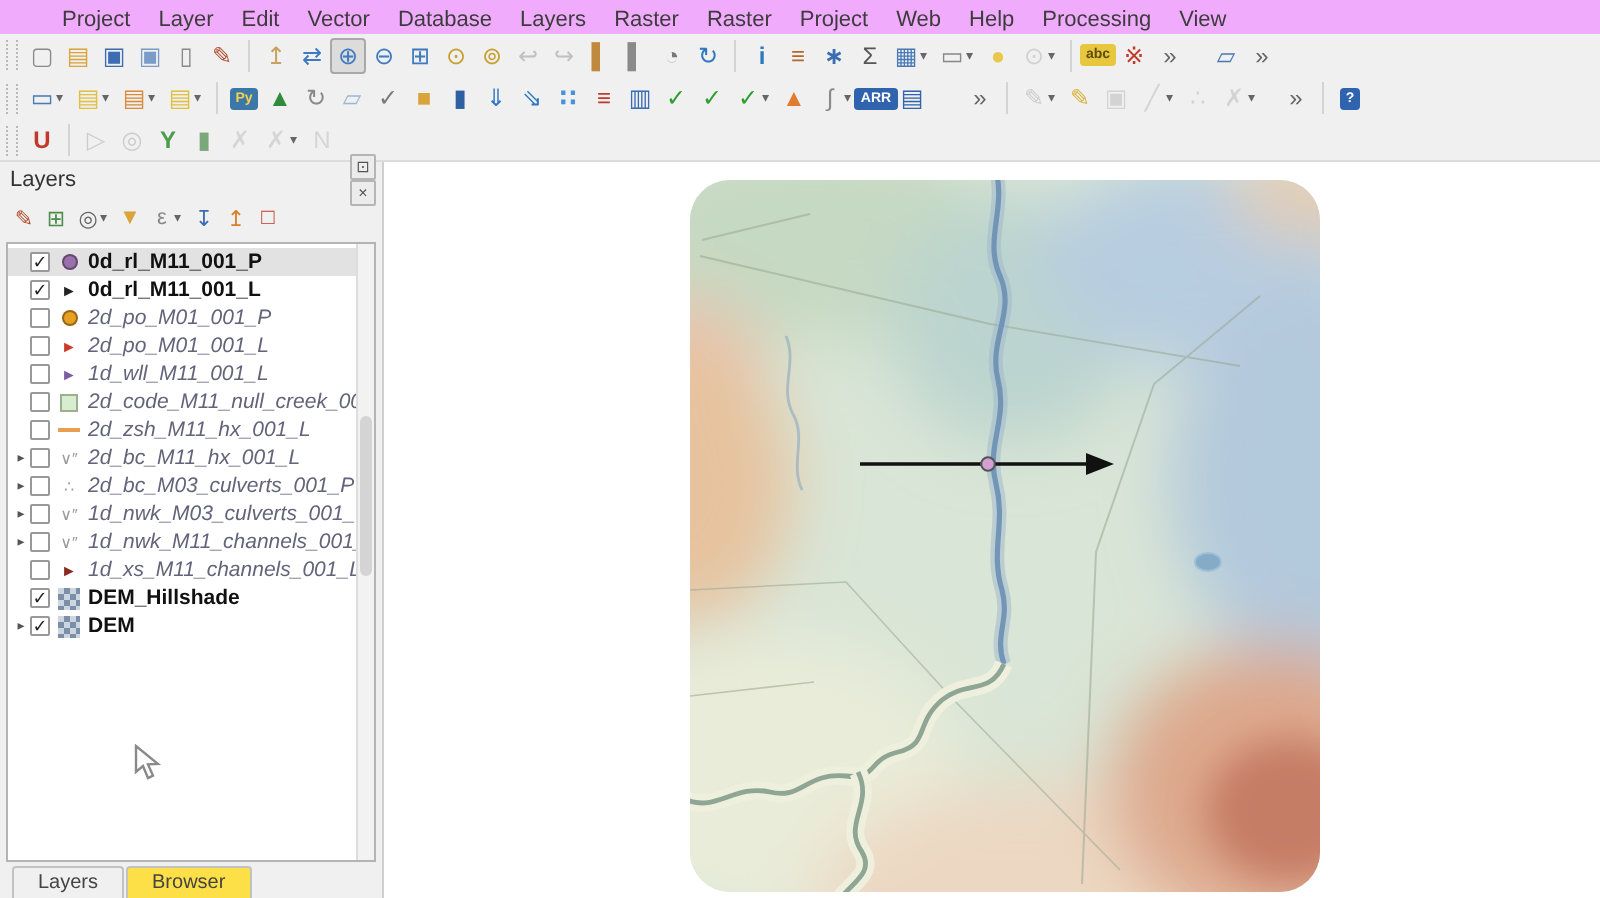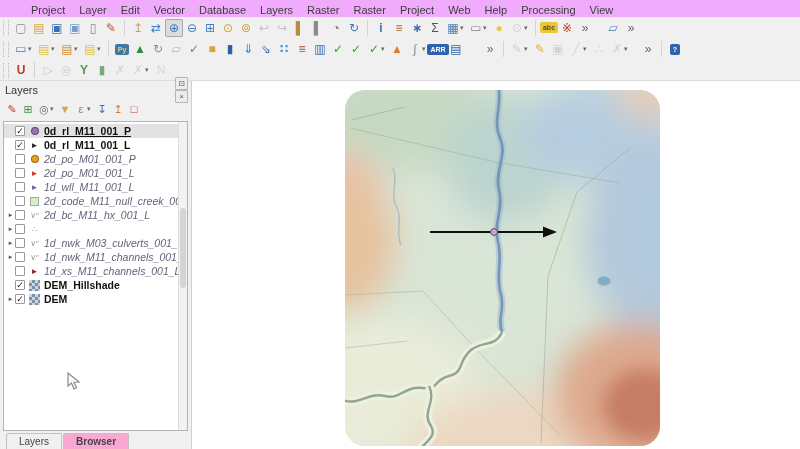--- a/index.html
+++ b/index.html
@@ -34,27 +34,27 @@
   .lrow { height:14px; display:flex; align-items:center; padding-left:2px; white-space:nowrap; }
   .lrow.selected { background:#e2e2e2; }
   .lexp { width:9px; font-size:7px; color:#555; text-align:center; flex:0 0 auto; }
   .lcheck { width:10px; height:10px; border:1px solid #999; background:#fff; font-size:9px; line-height:8px; text-align:center; color:#222; margin-right:3px; flex:0 0 auto; border-radius:1px; }
   .licon { width:13px; height:11px; display:flex; align-items:center; justify-content:center; margin-right:3px; flex:0 0 auto; font-size:9px; }
   .licon .dot { width:8px; height:8px; border-radius:50%; border:1px solid rgba(0,0,0,.35); }
   .licon .sq { width:9px; height:9px; border:1px solid #9ab08e; }
   .licon .ln { width:11px; height:2px; }
   .licon .ras { width:11px; height:11px; background-image:linear-gradient(45deg,#7b8fa6 25%,transparent 25%,transparent 75%,#7b8fa6 75%),linear-gradient(45deg,#7b8fa6 25%,#cdd6e0 25%,#cdd6e0 75%,#7b8fa6 75%); background-size:6px 6px; background-position:0 0,3px 3px; }
   .llabel { font-size:10.5px; }
-  .st-active .llabel { font-weight:bold; text-decoration:underline; color:#111; }
+  .st-active .llabel { font-weight:bold; color:#111; }
   .st-visible .llabel { font-weight:bold; color:#111; }
   .st-hidden .llabel { font-style:italic; color:#63637a; }
   .vscroll { position:absolute; right:0; top:0; bottom:0; width:9px; background:#f2f2f2; border-left:1px solid #ddd; }
   .vthumb { position:absolute; left:1px; right:1px; top:28%; height:26%; background:#d4d4d4; border-radius:3px; }
   .panel-tabs { height:18px; display:flex; align-items:flex-end; padding-left:6px; gap:1px; }
-  .ptab { font-size:10px; padding:2px 12px 2px 12px; border:1px solid #c2c2c2; border-bottom:none; background:#f9a8d4; color:#444; border-radius:2px 2px 0 0;font-weight:bold; }
+  .ptab { font-size:10px; padding:2px 12px 2px 12px; border:1px solid #c2c2c2; border-bottom:none; background:#fde047; color:#444; border-radius:2px 2px 0 0; }
   .ptab.active { background:#f0f0f0; font-weight:normal; }
 
   .canvas { flex:1; background:#ffffff; position:relative; }
 
   .cursor { position:absolute; left:66px; top:372px; pointer-events:none; z-index:50; }
 </style>
 </head>
 <body>
 
 <div class="menubar" id="menubar">
@@ -245,29 +245,38 @@
         </div>
         <div class="lrow st-hidden">
           <span class="lexp"></span>
           <span class="lcheck"></span>
           <span class="licon">
             <span class="sq" style="background: rgb(216, 236, 208);"></span>
           </span>
           <span class="llabel">2d_code_M11_null_creek_001_R</span>
         </div>
         <div class="lrow st-hidden">
+          <span class="lexp"></span>
+          <span class="lcheck"></span>
+          <span class="licon">
+            <span class="ln" style="background: rgb(232, 160, 80);"></span>
+          </span>
+          <span class="llabel">2d_zsh_M11_hx_001_L</span>
+        </div>
+        <div class="lrow st-hidden">
           <span class="lexp">▸</span>
           <span class="lcheck"></span>
           <span class="licon" style="color: rgb(154, 154, 154); font-size: 8px;">∨″</span>
           <span class="llabel">2d_bc_M11_hx_001_L</span>
         </div>
         <div class="lrow st-hidden">
           <span class="lexp">▸</span>
           <span class="lcheck"></span>
           <span class="licon" style="color: rgb(154, 154, 154); font-size: 8px;">∴</span>
+          <span class="llabel">2d_bc_M03_culverts_001_P</span>
         </div>
         <div class="lrow st-hidden">
           <span class="lexp">▸</span>
           <span class="lcheck"></span>
           <span class="licon" style="color: rgb(154, 154, 154); font-size: 8px;">∨″</span>
           <span class="llabel">1d_nwk_M03_culverts_001_L</span>
         </div>
         <div class="lrow st-hidden">
           <span class="lexp">▸</span>
           <span class="lcheck"></span>

